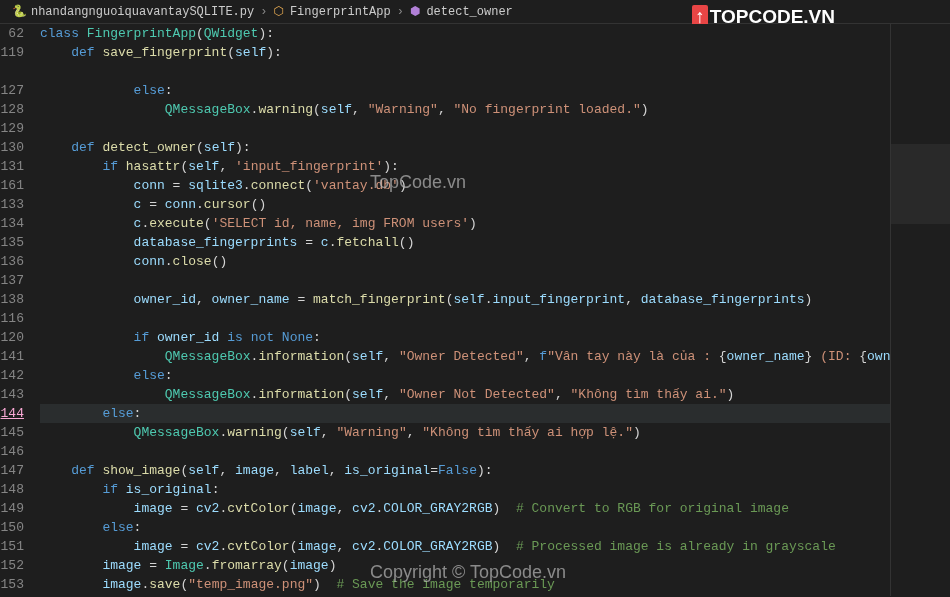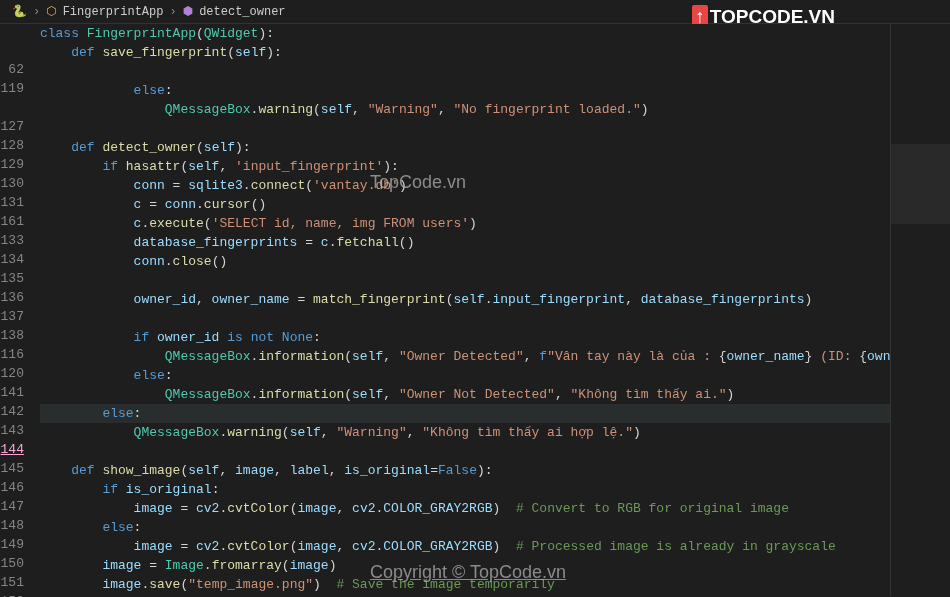--- a/index.html
+++ b/index.html
@@ -35,21 +35,20 @@
     display: flex;
     height: calc(100% - 25px);
   }
   .gutter {
     width: 45px;
     text-align: right;
     padding-right: 16px;
     color: #858585;
     background: #1e1e1e;
     user-select: none;
-    margin-top: 36px;
   }
   .gutter div { height: 19px; line-height: 19px; }
   .gutter .active { color: #f9a8d4; text-decoration: underline; }
   .code {
     flex: 1;
     background: #1e1e1e;
     position: relative;
     white-space: pre;
   }
   .code .line { height: 19px; line-height: 19px; }
@@ -85,27 +84,28 @@
     position: absolute;
     left: 370px;
     color: #b8b8b8;
     font-family: Arial, sans-serif;
     font-size: 18px;
     font-weight: 500;
     opacity: 0.7;
     pointer-events: none;
   }
   .watermark.w1 { top: 172px; }
-  .watermark.w2 { top: 562px; left: 370px; text-decoration: underline; }
+  .watermark.w2 { top: 562px; left: 370px; }
 </style>
 </head>
 <body>
 
 <div class="breadcrumb">
   <span class="icon-py">🐍</span>
+  <span>nhandangnguoiquavantaySQLITE.py</span>
   <span class="sep">›</span>
   <span class="icon-cls">⬡</span>
   <span>FingerprintApp</span>
   <span class="sep">›</span>
   <span class="icon-mth">⬢</span>
   <span>detect_owner</span>
 </div>
 
 <div class="logo">
   <span class="box">↑</span><span>TOPCODE.VN</span>

